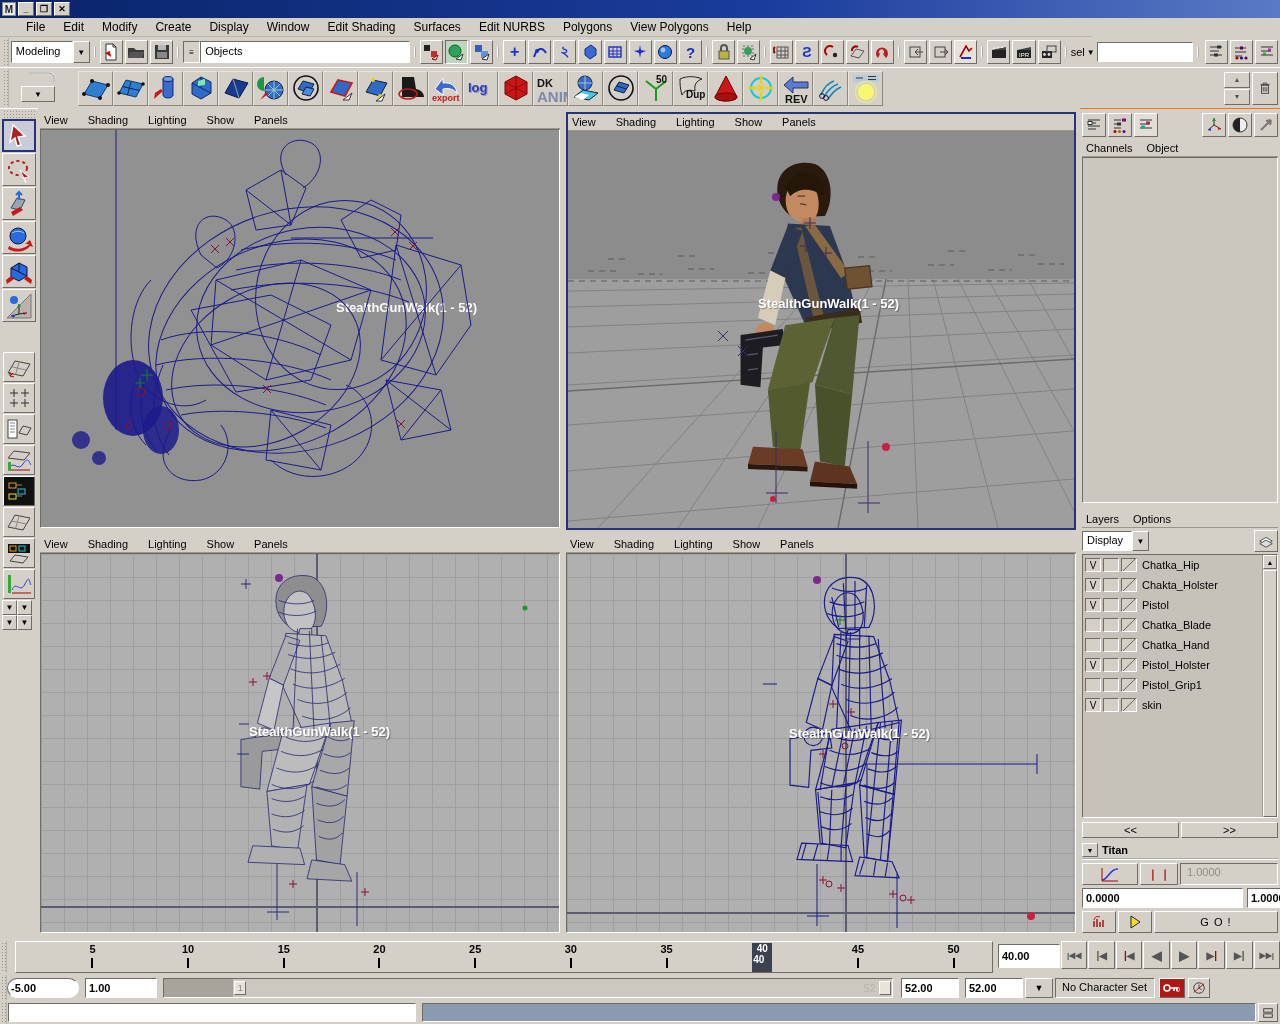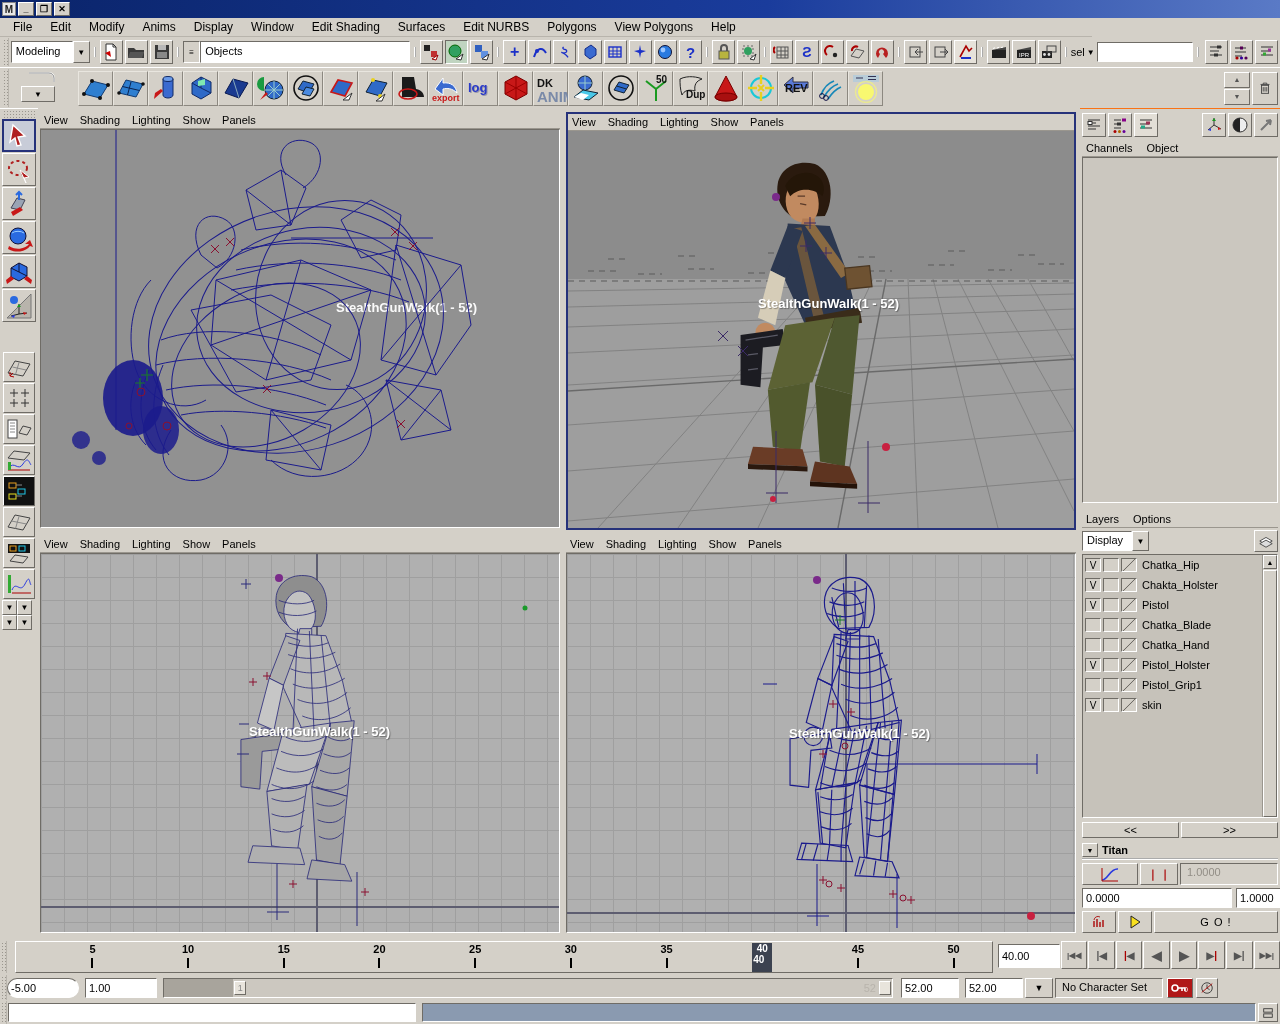--- a/index.html
+++ b/index.html
@@ -14,21 +14,21 @@
   .btn { display:flex; align-items:center; justify-content:center; border:1px solid; border-color:#fff #6f6c66 #6f6c66 #fff; background:#d4d0c8; cursor:default; }
   .grip { width:7px; align-self:stretch; background-image:radial-gradient(#9a968e 1px, transparent 1px); background-size:3px 3px; background-position:1px 1px; border-right:1px solid #b8b4ac; }
   .divider { width:6px; align-self:stretch; display:flex; flex-direction:column; justify-content:center; }
   .divider i { display:block; height:10px; border-left:2px ridge #fff; margin:0 2px; }
 
   
   #titlebar { position:absolute; left:0; top:0; width:1280px; height:18px; background:linear-gradient(90deg,#0a246a,#1a3c9c 60%,#5a7ac6); display:flex; align-items:center; padding:0 2px; }
   #titlebar .ttl { color:#fff; font-weight:bold; font-size:11px; margin-left:3px; flex:1; white-space:nowrap; overflow:hidden; }
   .mlogo { width:14px; height:14px; background:#e8e8e8; border:1px solid #888; color:#222; font-weight:bold; font-size:10px; display:flex; align-items:center; justify-content:center; }
   .winbtn { width:16px; height:14px; margin-left:2px; font-size:9px; font-weight:bold; line-height:10px; }
-  #menubar { position:absolute; left:0; top:18px; width:1092px; height:19px; background:#d4d0c8; display:flex; align-items:center; padding-left:4px; border-bottom:1px solid #b8b4ac; }
+  #menubar { position:absolute; left:0; top:18px; width:1092px; height:19px; background:#d4d0c8; display:flex; align-items:center; padding-left:17px; border-bottom:1px solid #b8b4ac; }
   #menubar .mi { padding:2px 9px; font-size:12px; }
 
   
   #statusline { position:absolute; left:0; top:37px; width:1280px; height:30px; display:flex; align-items:center; gap:2px; padding:1px 2px; }
   .icon22 { width:24px; height:24px; }
   .icon22 svg { width:18px; height:18px; }
   .modecombo { display:flex; height:22px; }
   .modecombo .txt { width:62px; background:#fff; border:1px solid; border-color:#6f6c66 #fff #fff #6f6c66; padding:3px 4px; }
   .combobtn { width:17px; background:#d4d0c8; border:1px solid; border-color:#fff #6f6c66 #6f6c66 #fff; display:flex; align-items:center; justify-content:center; font-size:8px; }
 
@@ -43,21 +43,21 @@
   #toolbox { position:absolute; left:0; top:108px; width:38px; height:832px; border-top:1px solid #fff; }
   .tool { width:34px; height:33px; margin:1px 2px; }
   .tool svg { width:28px; height:28px; }
   .tool.active { border:2px solid #26327a; background:#c8ccd8; }
   .laybtn { width:32px; height:30px; margin:1px 3px; }
   .laybtn svg { width:26px; height:24px; }
   .layhalf { width:15px; height:15px; display:inline-flex; font-size:8px; }
 
   
   .vp { position:absolute; background:#d4d0c8; }
-  .vpmenu { height:17px; display:flex; align-items:center; gap:0; background:#d4d0c8; padding-left:4px; border-bottom:1px solid #9a968e; }
+  .vpmenu { height:17px; display:flex; align-items:center; gap:8px; background:#d4d0c8; padding-left:4px; border-bottom:1px solid #9a968e; }
   .vpmenu .mi { padding:1px 8px 1px 0; margin-right:4px; font-size:11px; }
   .vpbody { position:relative; overflow:hidden; }
   .overlay-label { position:absolute; color:#fff; font-weight:bold; font-size:13px; text-shadow:1px 1px 1px rgba(0,0,0,.35); white-space:nowrap; }
   .gridbg { background-color:#b0b0b0;
     background-image:linear-gradient(#9f9f9f 1px,transparent 1px),linear-gradient(90deg,#9f9f9f 1px,transparent 1px);
     background-size:23px 23px; }
   .axisline { position:absolute; background:#5d5d70; }
 
   
   #rightpanel { position:absolute; left:1080px; top:108px; width:200px; height:640px; border-top:1px solid #f97316; padding:1px 2px; }
@@ -73,40 +73,40 @@
   #ruler { position:relative; flex:0 0 978px; margin-left:8px; background:#d4d0c8; border:1px solid; border-color:#fff #6f6c66 #6f6c66 #fff; }
   .tick-label { position:absolute; top:1px; transform:translateX(-50%); font-size:11px; font-weight:bold; }
   .tick-mark { position:absolute; top:16px; width:2px; height:10px; background:#000; transform:translateX(-50%); }
   #curframe { position:absolute; top:1px; width:20px; height:29px; background:#3c4250; color:#fff; text-align:center; font-size:10px; font-weight:bold; line-height:11px; }
   .pbtn { width:27px; height:28px; margin-left:1px; font-size:10px; font-weight:bold; color:#555; }
   .pbtn .red { color:#a00; }
   #rangerow { position:absolute; left:0; top:974px; width:1280px; height:27px; display:flex; align-items:center; padding:1px 0; }
   #cmdrow { position:absolute; left:0; top:1001px; width:1280px; height:23px; display:flex; align-items:center; }
 
   .sunken-label { border:1px solid; border-color:#6f6c66 #fff #fff #6f6c66; background:#d4d0c8; padding:2px 6px; }
-  input { outline:none; }
+  input { outline:none;font-weight:bold; }
 </style>
 </head>
 <body>
 
 <div id="root">
 
   <div id="titlebar">
     <span class="mlogo">M</span>
     <span class="btn winbtn">_</span>
     <span class="btn winbtn">❐</span>
     <span class="btn winbtn">✕</span>
   </div>
 
   <div id="menubar">
 
   <span class="mi">File</span>
       <span class="mi">Edit</span>
       <span class="mi">Modify</span>
-      <span class="mi">Anims</span>
+      <span class="mi">Create</span>
       <span class="mi">Display</span>
       <span class="mi">Window</span>
       <span class="mi">Edit Shading</span>
       <span class="mi">Surfaces</span>
       <span class="mi">Edit NURBS</span>
       <span class="mi">Polygons</span>
       <span class="mi">View Polygons</span>
       <span class="mi">Help</span>
     </div>
 
@@ -473,21 +473,21 @@
         <svg viewBox="0 0 30 30">
           <circle cx="15" cy="15" r="10" fill="none" stroke="#18c8d8" stroke-width="2"></circle>
           <path d="M15,2 V11 M15,19 V28 M2,15 H11 M19,15 H28" stroke="#e8d020" stroke-width="2.4"></path>
           <path d="M12,12 L18,18 M18,12 L12,18" stroke="#e8d020" stroke-width="2"></path>
         </svg>
       </span>
     <span class="shelf-item">
         <svg viewBox="0 0 30 30">
           <path d="M3,12 L12,4 L12,9 L27,9 L27,15 L12,15 L12,20 Z" fill="#5a7ad8" stroke="#334"></path>
         </svg>
-        <span class="slbl" style="color:#111;font-size:11px;font-weight:bold;left:6px;top:10px">REV</span>
+        <span class="slbl" style="color:#111;font-size:11px;font-weight:bold;left:6px;top:21px">REV</span>
       </span>
     <span class="shelf-item">
         <svg viewBox="0 0 30 30">
           <path d="M5,22 C8,14 12,10 18,8 M8,24 C12,17 16,13 22,11 M12,26 C16,20 20,16 25,14" stroke="#1888b8" fill="none" stroke-width="1.8"></path>
           <circle cx="6" cy="23" r="2.4" fill="none" stroke="#114"></circle>
           <circle cx="10" cy="25" r="2.4" fill="none" stroke="#114"></circle>
         </svg>
       </span>
     <span class="shelf-item">
         <svg viewBox="0 0 30 30">
@@ -1082,21 +1082,21 @@
       <div style="position:absolute;left:9.5%;top:0;right:0;height:100%;background:#ccc8c0;display:flex;align-items:center">
         <span class="out" style="width:12px;height:14px;margin-left:1px;background:#e8e4dc;font-size:9px;color:#888;text-align:center;line-height:13px">1</span>
         <span style="flex:1"></span>
         <span style="color:#b8b4ac;font-size:11px;margin-right:3px">52</span>
         <span class="out" style="width:12px;height:14px;margin-right:1px;background:#e8e4dc"></span>
       </div>
     </div>
     <input class="field" style="width: 58px; height: 20px; margin-left: 8px;" value="52.00">
     <input class="field" style="width: 58px; height: 20px; margin-left: 6px;" value="52.00">
     <span class="btn" style="width:28px;height:20px;font-size:9px;margin-left:2px">▼</span>
-    <span class="sunken-label" style="width:108px;height:20px;margin-left:2px;white-space:nowrap;overflow:hidden">No Character Set</span>
+    <span class="sunken-label" style="width:100px;height:20px;margin-left:2px;white-space:nowrap;overflow:hidden">No Character Set</span>
     <span class="btn" style="width:26px;height:20px;background:#b01818;margin-left:4px">
         <svg viewBox="0 0 20 12" style="width:20px;height:12px">
           <circle cx="5" cy="6" r="3" fill="none" stroke="#fff" stroke-width="1.6"></circle>
           <path d="M8,6 H15 M12,6 V9 M15,6 V9" stroke="#fff" stroke-width="1.6"></path>
           <text x="14" y="10" font-size="7" fill="#fff" font-family="Liberation Sans">0</text>
         </svg>
       </span>
     <span class="btn" style="width:22px;height:20px;margin-left:3px">
         <svg viewBox="0 0 16 16" style="width:14px;height:14px">
           <circle cx="8" cy="8" r="6" fill="none" stroke="#333"></circle>

